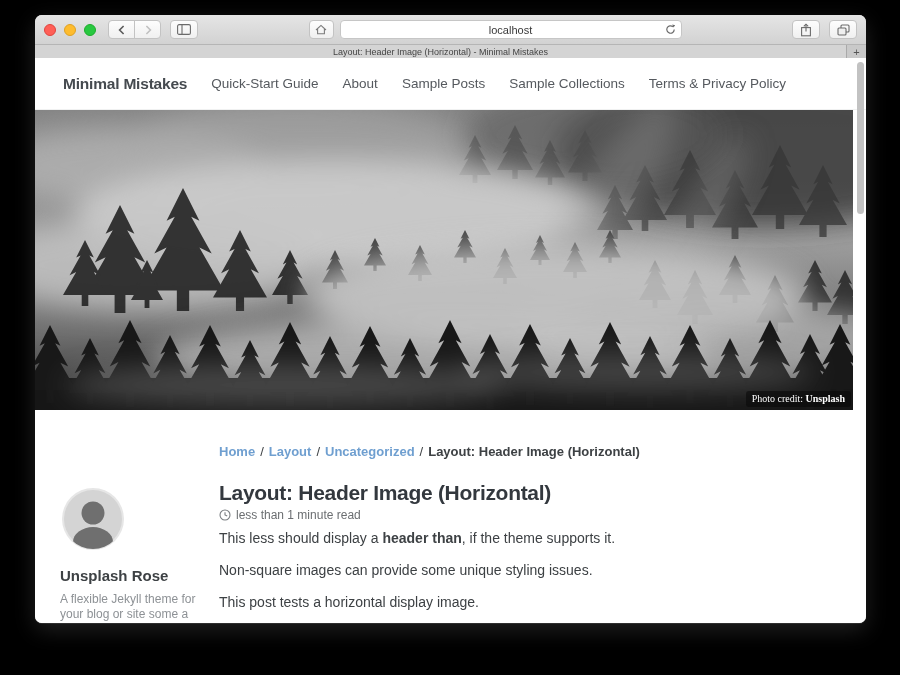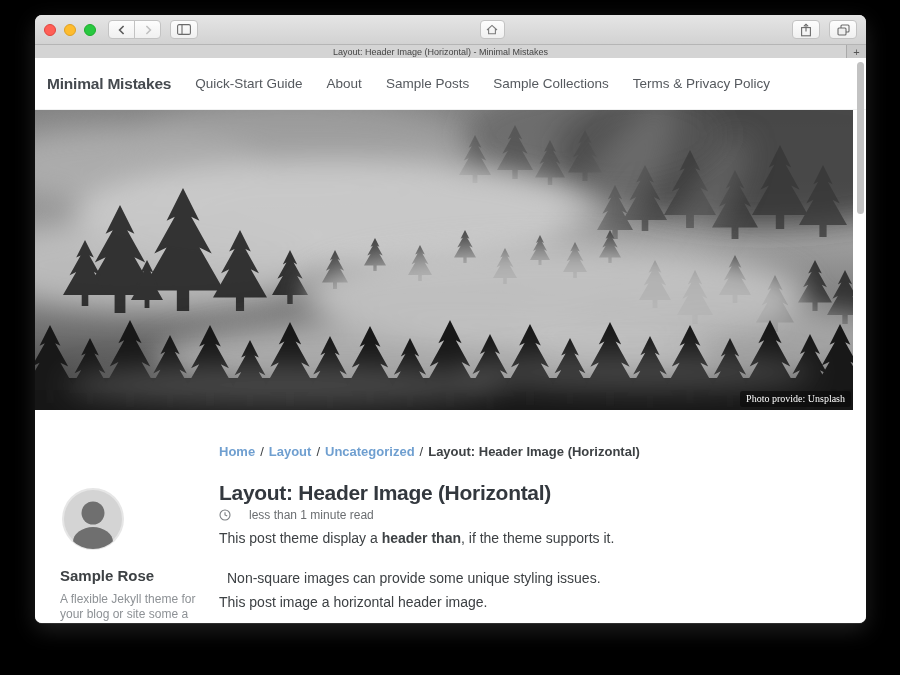--- a/index.html
+++ b/index.html
@@ -47,42 +47,42 @@
   .tabbar{height:13px;background:#c9c9c9;display:flex;border-bottom:1px solid #ababab;box-sizing:content-box;}
   .tab{
     flex:1;background:#d4d4d4;border-right:1px solid #a9a9a9;
     display:flex;align-items:center;justify-content:center;
     font-size:9px;color:#454545;white-space:nowrap;overflow:hidden;
   }
   .newtab{width:19px;display:flex;align-items:center;justify-content:center;
     font-size:11px;color:#555;background:#c9c9c9;}
   
   .content{position:absolute;top:43px;left:0;right:0;bottom:0;background:#fff;overflow:hidden;}
-  .masthead{height:52px;display:flex;align-items:center;padding-left:12px;
+  .masthead{height:52px;display:flex;align-items:center;padding-left:28px;
     border-bottom:1px solid #f0f1f1;box-sizing:border-box;background:#fff;}
   .site-title{font-size:15.5px;font-weight:bold;color:#454a4f;letter-spacing:-.2px;cursor:pointer;}
   .nav{display:flex;gap:24px;margin-left:24px;}
   .nav .navlink{font-size:13.5px;color:#55595e;cursor:pointer;white-space:nowrap;}
   .hero{position:absolute;top:52px;left:0;width:818px;height:300px;overflow:hidden;background:#555;}
   .hero svg{display:block;}
   .credit{
     position:absolute;right:2px;bottom:3px;background:rgba(8,8,8,.55);color:#fff;
     font-family:"Liberation Serif",serif;font-size:10px;padding:3px 6px;border-radius:3px;
     line-height:1;
   }
-  .credit .credit-link{font-weight:normal;color:#fff;cursor:pointer;}
+  .credit .credit-link{font-weight:bold;color:#fff;cursor:pointer;}
   .scroll-thumb{position:absolute;right:2px;top:4px;width:7px;height:152px;border-radius:4px;background:#c2c2c2;}
   .breadcrumb{position:absolute;left:184px;top:386px;font-size:13px;color:#3d4144;white-space:nowrap;}
   .breadcrumb .bc-link{color:#6f9fd0;cursor:pointer;font-weight:bold;}
   .breadcrumb .sep{margin:0 5px;color:#3d4144;}
   .breadcrumb .current{font-weight:bold;color:#3d4144;}
   .article-title{position:absolute;left:184px;top:423px;font-size:21px;font-weight:bold;
     color:#33383e;letter-spacing:-.3px;white-space:nowrap;}
   .meta{position:absolute;left:184px;top:450px;font-size:12px;color:#6b6e71;
-    display:flex;align-items:center;gap:18px;text-align:center;}
+    display:flex;align-items:center;gap:5px;text-align:center;}
   .para{position:absolute;left:184px;font-size:14px;color:#3d4144;width:610px;}
   .p1{top:472px;} .p2{top:504px;} .p3{top:536px;}
   .author{position:absolute;left:25px;top:430px;width:152px;}
   .avatar{width:62px;height:62px;margin-left:2px;}
   .author-name{margin-top:13px;font-size:15px;font-weight:bold;color:#3d4144;}
   .bio{margin-top:8px;font-size:12px;color:#8d9195;line-height:15px;}
   b{font-weight:bold;}
 </style>
 </head>
 <body>
@@ -110,20 +110,27 @@
     <div class="tbtn sb-btn">
       <svg width="14" height="11">
         <rect x="0.6" y="0.6" width="12.8" height="9.8" rx="1.5" stroke="#6a6a6a" fill="none" stroke-width="1.1"></rect>
         <line x1="5" y1="0.6" x2="5" y2="10.4" stroke="#6a6a6a" stroke-width="1.1"></line>
       </svg>
     </div>
     <div class="spacer"></div>
     <div class="tbtn home-btn">
       <svg width="12" height="11">
         <path d="M1 6 L6 1.4 L11 6 M2.6 5 L2.6 9.8 L9.4 9.8 L9.4 5" stroke="#7b7b7b" fill="none" stroke-width="1.1"></path>
+      </svg>
+    </div>
+    <div class="urlfield">
+      <span>localhost</span>
+      <svg class="reload" width="11" height="11">
+        <path d="M9.2 5.5 A3.7 3.7 0 1 1 7.9 2.7" stroke="#6b6b6b" fill="none" stroke-width="1.2"></path>
+        <polygon points="7.2,0.4 10.2,1.2 8.4,3.6" fill="#6b6b6b"></polygon>
       </svg>
     </div>
     <div class="spacer"></div>
     <div class="tbtn share-btn">
       <svg width="12" height="14">
         <rect x="1.6" y="4.6" width="8.8" height="8.2" stroke="#6a6a6a" fill="none" stroke-width="1.1"></rect>
         <line x1="6" y1="1.2" x2="6" y2="8.4" stroke="#6a6a6a" stroke-width="1.1"></line>
         <polyline points="3.8,3.4 6,1.2 8.2,3.4" stroke="#6a6a6a" fill="none" stroke-width="1.1"></polyline>
       </svg>
     </div>
@@ -260,57 +267,57 @@
           <use href="#pine" transform="translate(775,224) scale(1.25)"></use>
           <use href="#pine" transform="translate(805,214) scale(1.3)"></use>
         </g>
 
         <g filter="url(#soft)">
           <ellipse cx="250" cy="275" rx="220" ry="22" fill="#9e9e9e" opacity=".35"></ellipse>
           <ellipse cx="600" cy="262" rx="180" ry="20" fill="#a6a6a6" opacity=".3"></ellipse>
         </g>
       </svg>
       <div class="credit">
-        <span>Photo provide: </span><span class="credit-link">Unsplash</span>
+        <span>Photo credit: </span><span class="credit-link">Unsplash</span>
       </div>
     </div>
 
     <div class="breadcrumb">
       <span class="bc-link">Home</span><span class="sep">/</span><span class="bc-link">Layout</span><span class="sep">/</span><span class="bc-link">Uncategorized</span><span class="sep">/</span><span class="current">Layout: Header Image (Horizontal)</span>
     </div>
 
     <h1 class="article-title" style="margin:0;">Layout: Header Image (Horizontal)</h1>
 
     <div class="meta">
       <svg width="12" height="12">
         <circle cx="6" cy="6" r="5" stroke="#797d80" fill="none" stroke-width="1.1"></circle>
         <path d="M6 3.2 L6 6 L8.2 7.1" stroke="#797d80" fill="none" stroke-width="1.1"></path>
       </svg>
       <span>less than 1 minute read</span>
     </div>
 
-    <p class="para p1" style="margin:0;"><span>This post theme display a </span><b>header than</b><span>, if the theme supports it.</span></p>
-    <p class="para p2" style="margin:8px;">Non-square images can provide some unique styling issues.</p>
-    <p class="para p3" style="margin:0;">This post image a horizontal header image.</p>
+    <p class="para p1" style="margin:0;"><span>This less should display a </span><b>header than</b><span>, if the theme supports it.</span></p>
+    <p class="para p2" style="margin:0;">Non-square images can provide some unique styling issues.</p>
+    <p class="para p3" style="margin:0;">This post tests a horizontal display image.</p>
 
     <div class="author">
       <svg class="avatar" viewBox="0 0 62 62">
         <defs>
             <clipPath id="avclip">
               <circle cx="31" cy="31" r="30"></circle>
             </clipPath>
           </defs>
         <circle cx="31" cy="31" r="31" fill="#e6e6e6"></circle>
         <circle cx="31" cy="31" r="29" fill="#d4d4d4"></circle>
         <g clip-path="url(#avclip)" fill="#6f6f6f">
           <circle cx="31" cy="25" r="11.5"></circle>
           <ellipse cx="31" cy="54" rx="20" ry="15"></ellipse>
         </g>
       </svg>
-      <div class="author-name">Sample Rose</div>
+      <div class="author-name">Unsplash Rose</div>
       <div class="bio">
         <div>A flexible Jekyll theme for</div>
         <div>your blog or site some a</div>
         <div>minimalist aesthetic.</div>
       </div>
     </div>
 
     <div class="scroll-thumb"></div>
   </div>
 </div>

